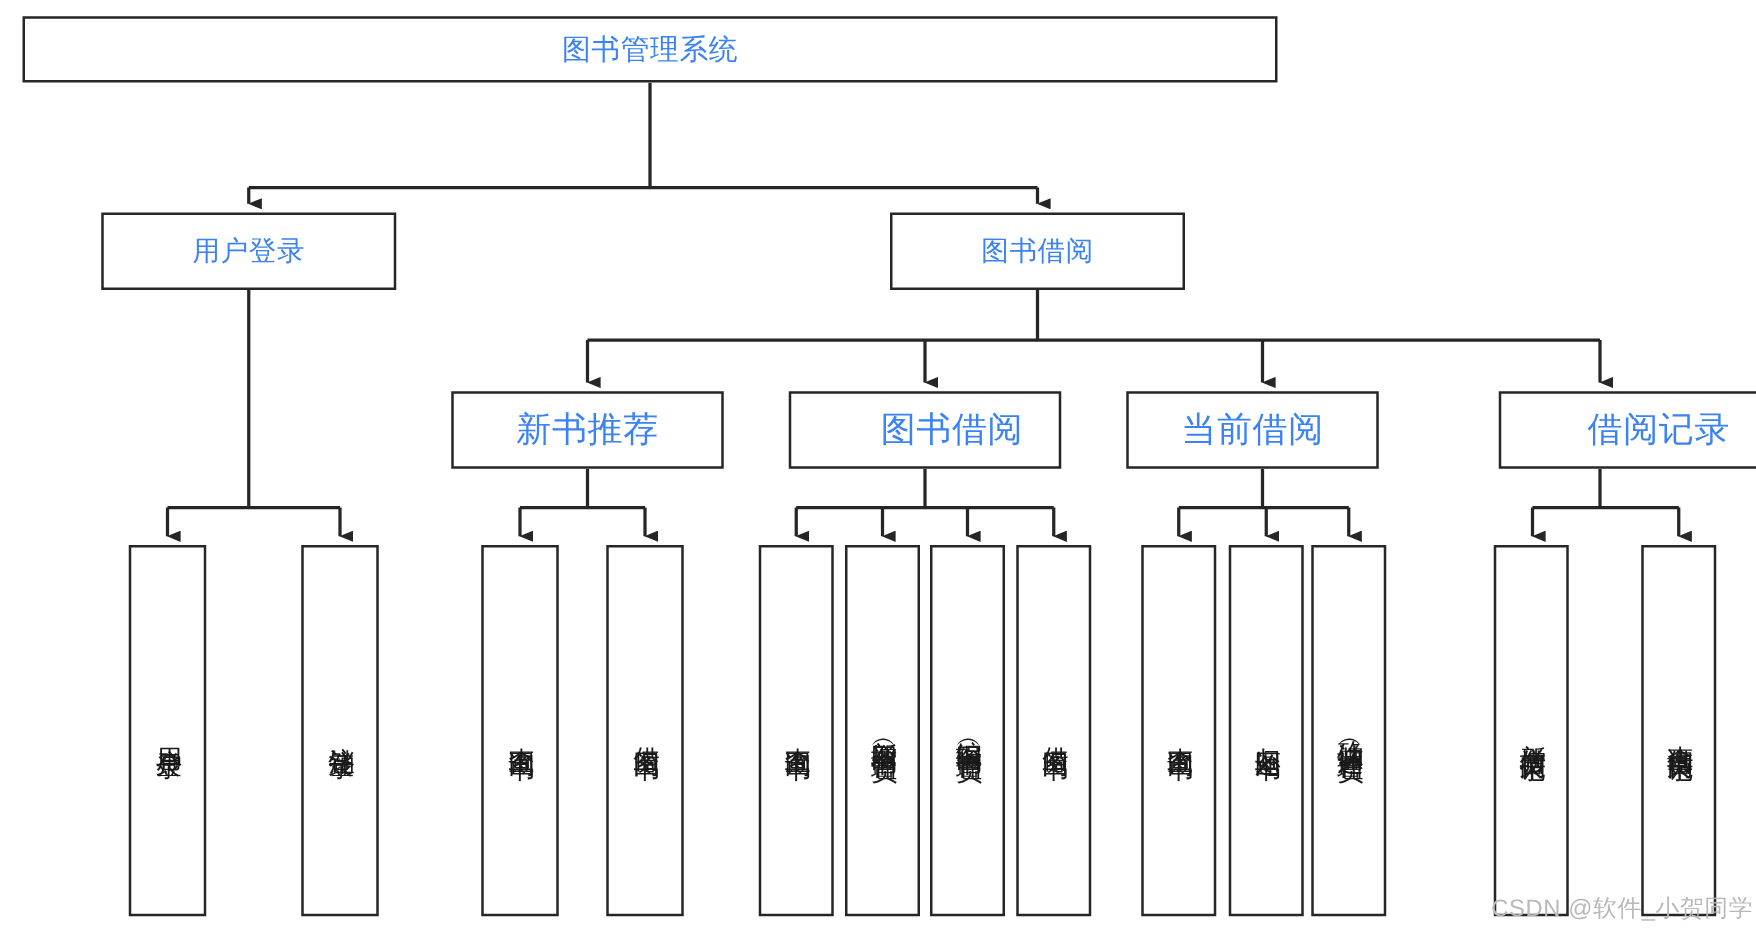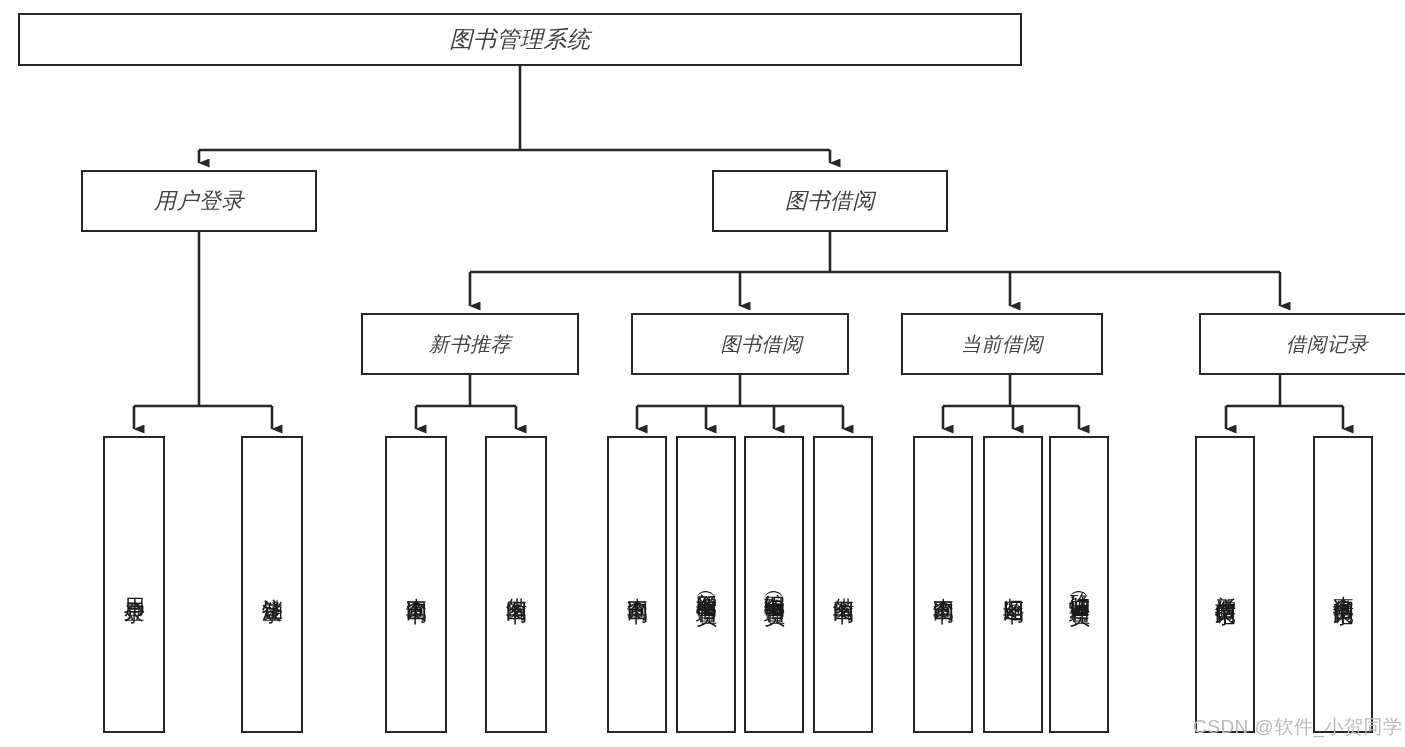--- a/index.html
+++ b/index.html
@@ -32,26 +32,25 @@
     display: flex;
     align-items: center;
     justify-content: center;
     color: #1a1a1a;
   }
   .node-label {
     font-size: 22px;
     line-height: 1.15;
     letter-spacing: 0.5px;
     white-space: nowrap;
-    color: #404040;
-    font-style: italic;
+    color: #3b82f6;
   }
   .node-root .node-label { font-size: 23px; }
   .node-l2 .node-label { font-size: 22px; }
-  .node-l3 .node-label { font-size: 20px; }
+  .node-l3 .node-label { font-size: 28px; }
   .leaf-box {
     position: absolute;
     box-sizing: border-box;
     border: 2.5px solid #262626;
     background: #ffffff;
     display: flex;
     align-items: center;
     justify-content: center;
     overflow: hidden;
   }

